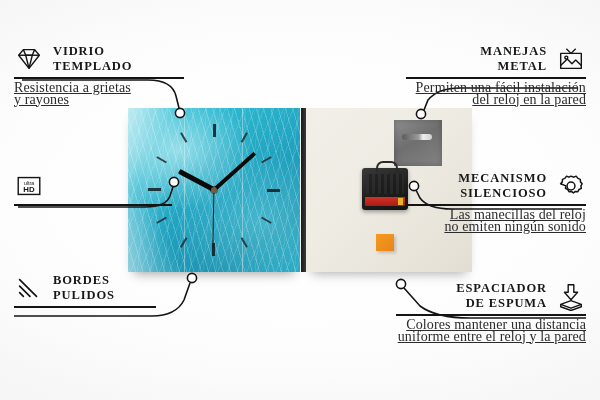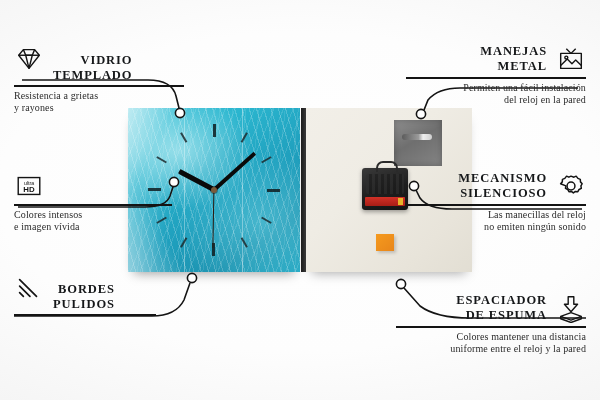--- a/index.html
+++ b/index.html
@@ -83,25 +83,25 @@
 
   
   .feature{position:absolute;}
   .f-head{display:flex;align-items:flex-start;gap:9px;}
   .f-title{
     font-size:12.5px;letter-spacing:.9px;line-height:14.5px;
     color:#16181a;font-weight:700;text-transform:uppercase;white-space:pre-line;
   }
   .f-rule{height:1.6px;background:#141414;margin-top:3px;}
   .f-sub{
-    font-size:10px;line-height:11.4px;color:#2b2b2b;margin-top:3.5px;
-    white-space:pre-line;letter-spacing:.12px;
+    font-size:14px;line-height:11.4px;color:#2b2b2b;margin-top:3.5px;
+    white-space:pre-line;letter-spacing:.12px;text-decoration:underline;
   }
   .left .f-head{justify-content:flex-start;}
-  .left .f-title{text-align:right;margin-top:9px;}
+  .left .f-title{text-align:left;}
   .left .f-sub{text-align:left;}
   .right .f-head{justify-content:flex-end;flex-direction:row;}
   .right .f-title{text-align:right;}
   .right .f-sub{text-align:right;}
   .ico{flex:0 0 auto;width:30px;height:30px;display:block;}
   .ico svg{display:block;width:30px;height:30px;}
 
   svg.connector{position:absolute;left:0;top:0;width:600px;height:400px;pointer-events:none;}
 </style>
 </head>
@@ -215,22 +215,20 @@
     <div class="f-head">
       <span class="ico">
         <svg viewBox="0 0 32 32">
           <rect x="4.5" y="7" width="23" height="18" fill="none" stroke="#141414" stroke-width="1.5"></rect>
           <text x="16" y="15" font-family="Liberation Sans, sans-serif" font-size="5.6" text-anchor="middle" fill="#141414">ultra</text>
           <text x="16" y="22.6" font-family="Liberation Sans, sans-serif" font-size="8.4" font-weight="bold" text-anchor="middle" fill="#141414">HD</text>
         </svg>
       </span>
     </div>
     <div class="f-rule" style="width:158px;"></div>
-    <div class="f-sub">Colores intensos
-e imagen vívida</div>
   </div>
 
   <div class="feature left" style="left:14px;top:273px;width:142px;">
     <div class="f-head">
       <span class="ico">
         <svg viewBox="0 0 32 32">
             <g stroke="#141414" stroke-width="1.8" stroke-linecap="round">
           <path d="M6 7 L24 25"></path>
               <path d="M6 14 L17 25"></path>
               <path d="M6 21 L10 25"></path>
@@ -274,21 +272,21 @@
           <path d="M16 10 L11 5 M16 10 L21 5"></path>
         </g>
           </svg>
       </span>
     </div>
     <div class="f-rule" style="width:180px;"></div>
     <div class="f-sub">Permiten una fácil instalación
 del reloj en la pared</div>
   </div>
 
-  <div class="feature right" style="left:396px;top:281px;width:190px;margin-top:12px;">
+  <div class="feature right" style="left:396px;top:281px;width:190px;">
     <div class="f-head">
       <span class="f-title">ESPACIADOR
 DE ESPUMA</span>
       <span class="ico">
         <svg viewBox="0 0 32 32">
             <g fill="none" stroke="#141414" stroke-width="1.5" stroke-linejoin="round">
           <path d="M13 4 h6 v8 h4 l-7 8 -7-8 h4 z"></path>
           <path d="M16 21 L5 25 L16 29 L27 25 Z"></path>
           <path d="M5 25 v2.5 L16 31.5 L27 27.5 V25"></path>
         </g>

